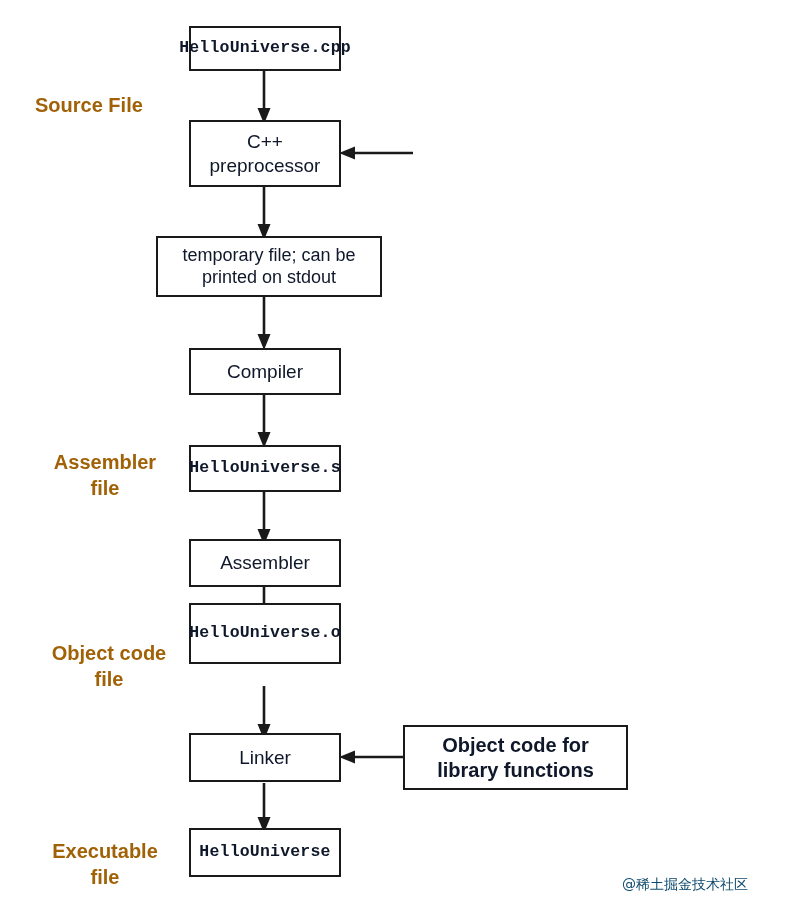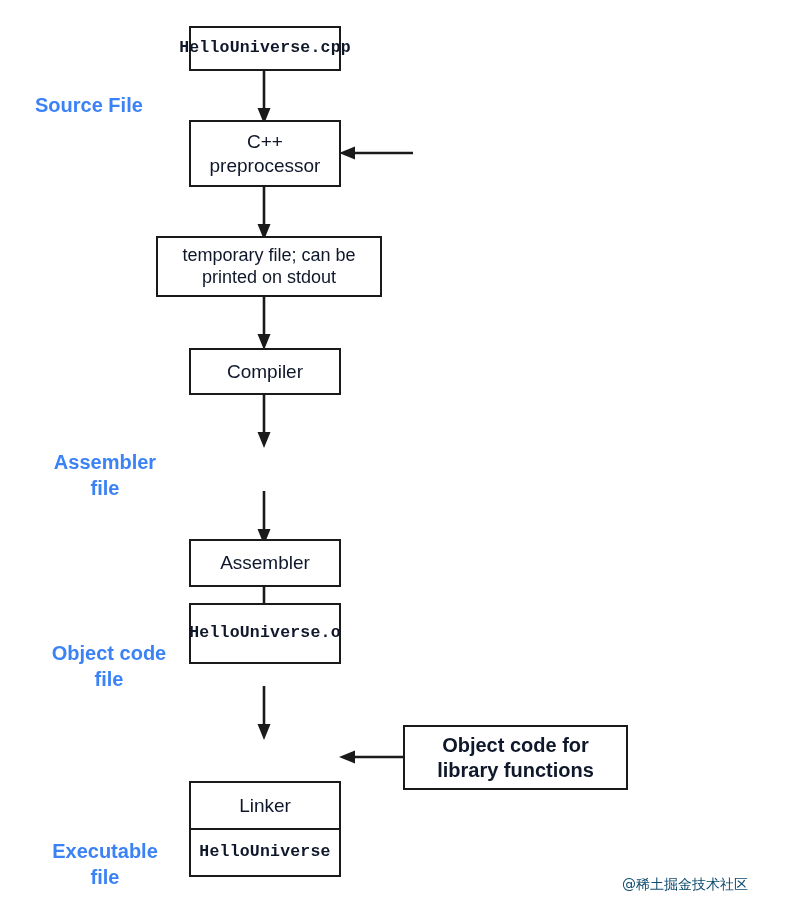--- a/index.html
+++ b/index.html
@@ -45,21 +45,21 @@
     font-weight: 700;
     font-size: 20px;
   }
 
   
   .stage-label {
     position: absolute;
     font-family: "Liberation Sans", sans-serif;
     font-weight: 700;
     font-size: 20px;
-    color: #3b82f6;
+    color: #a16207;
     line-height: 1.3;
     white-space: pre-line;
     text-align: center;
   }
 
   
   .conn {
     position: absolute;
     overflow: visible;
   }
@@ -152,26 +152,27 @@
 
   <div class="box box-proc" style="left:189px; top:120px; width:152px; height:67px; white-space:pre-line;">C++
 preprocessor</div>
 
 
   <div class="box box-proc" style="left:156px; top:236px; width:226px; height:61px; white-space:pre-line; font-size:18px;">temporary file; can be
 printed on stdout</div>
 
   <div class="box box-proc" style="left:189px; top:348px; width:152px; height:47px;">Compiler</div>
 
+  <div class="box box-file" style="left:189px; top:445px; width:152px; height:47px;">HelloUniverse.s</div>
 
   <div class="box box-proc" style="left:189px; top:539px; width:152px; height:48px;">Assembler</div>
 
   <div class="box box-file" style="left:189px; top:603px; width:152px; height:61px;">HelloUniverse.o</div>
 
-  <div class="box box-proc" style="left:189px; top:733px; width:152px; height:49px;margin-top:48px;">Linker</div>
+  <div class="box box-proc" style="left:189px; top:733px; width:152px; height:49px;">Linker</div>
 
   <div class="box box-side" style="left:403px; top:725px; width:225px; height:65px; white-space:pre-line;">Object code for
 library functions</div>
 
   <div class="box box-file" style="left:189px; top:828px; width:152px; height:49px;">HelloUniverse</div>
 
   <div class="watermark" style="left:622px; top:876px;">@稀土掘金技术社区</div>
 
 </div>
 

